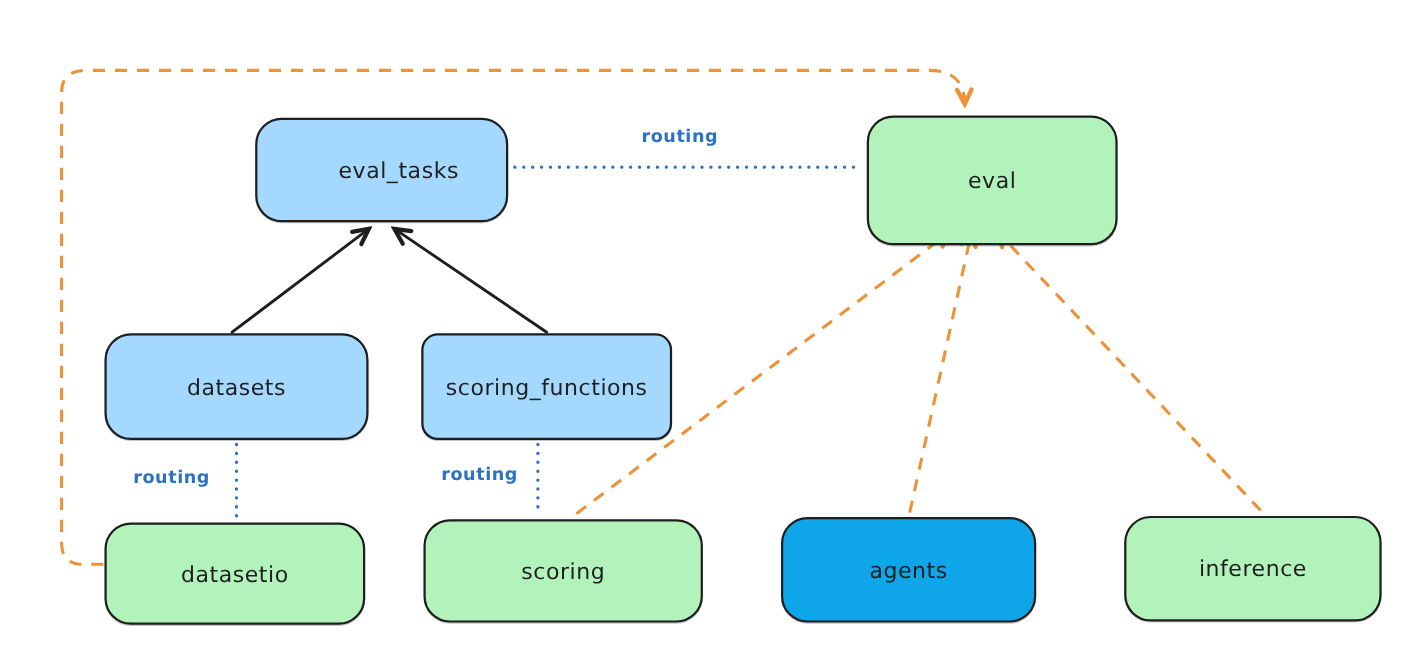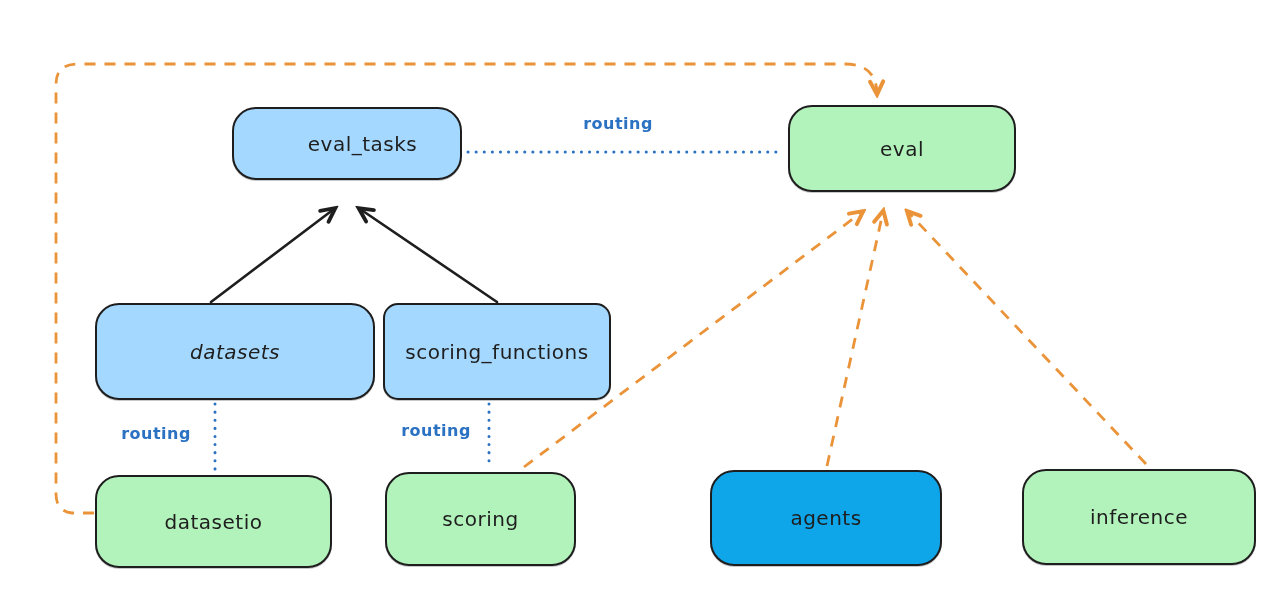--- a/index.html
+++ b/index.html
@@ -85,41 +85,41 @@
     <path class="edge-dotted" d="M468 152 L783 152" stroke="#2b72c3"></path>
     <path class="edge-dotted" d="M215 404 L215 470" stroke="#2b72c3"></path>
     <path class="edge-dotted" d="M489 404 L489 468" stroke="#2b72c3"></path>
 
     <path class="edge-dashed" d="M94 513 L72 513 Q56 511 56 494 L56 84 Q56 64 78 64 L845 64 Q876 64 877 93" marker-end="url(#mk-orange)" stroke="#ea9339"></path>
     <path class="edge-dashed" d="M524 467 L862 212" marker-end="url(#mk-orange)" stroke="#ea9339"></path>
     <path class="edge-dashed" d="M827 466 L883 212" marker-end="url(#mk-orange)" stroke="#ea9339"></path>
     <path class="edge-dashed" d="M1146 464 L908 212" marker-end="url(#mk-orange)" stroke="#ea9339"></path>
   </svg>
 
-  <div class="node" style="left: 232px; top: 107px; width: 230px; height: 73px; background-color: rgb(165, 216, 255); padding-left: 31px;">
+  <div class="node" style="left: 232px; top: 107px; width: 230px; height: 95px; background-color: rgb(165, 216, 255); padding-left: 31px;">
     <span class="node-label">eval_tasks</span>
   </div>
 
-  <div class="node" style="left: 788px; top: 105px; width: 228px; height: 87px; background-color: rgb(178, 242, 187);">
+  <div class="node" style="left: 788px; top: 105px; width: 228px; height: 118px; background-color: rgb(178, 242, 187);">
     <span class="node-label">eval</span>
   </div>
 
-  <div class="node" style="left: 95px; top: 303px; width: 280px; height: 97px; background-color: rgb(165, 216, 255); font-style: italic;">
+  <div class="node" style="left: 95px; top: 303px; width: 240px; height: 97px; background-color: rgb(165, 216, 255);">
     <span class="node-label">datasets</span>
   </div>
 
   <div class="node" style="left: 383px; top: 303px; width: 228px; height: 97px; background-color: rgb(165, 216, 255); border-radius: 15px;">
     <span class="node-label">scoring_functions</span>
   </div>
 
   <div class="node" style="left: 95px; top: 475px; width: 237px; height: 93px; background-color: rgb(178, 242, 187); text-align: center;">
     <span class="node-label">datasetio</span>
   </div>
 
-  <div class="node" style="left: 385px; top: 472px; width: 191px; height: 94px; background-color: rgb(178, 242, 187);">
+  <div class="node" style="left: 385px; top: 472px; width: 254px; height: 94px; background-color: rgb(178, 242, 187);">
     <span class="node-label">scoring</span>
   </div>
 
   <div class="node" style="left: 710px; top: 470px; width: 232px; height: 96px; background-color: #0ea5e9;">
     <span class="node-label">agents</span>
   </div>
 
   <div class="node" style="left: 1022px; top: 469px; width: 234px; height: 96px; background-color: rgb(178, 242, 187);">
     <span class="node-label">inference</span>
   </div>

